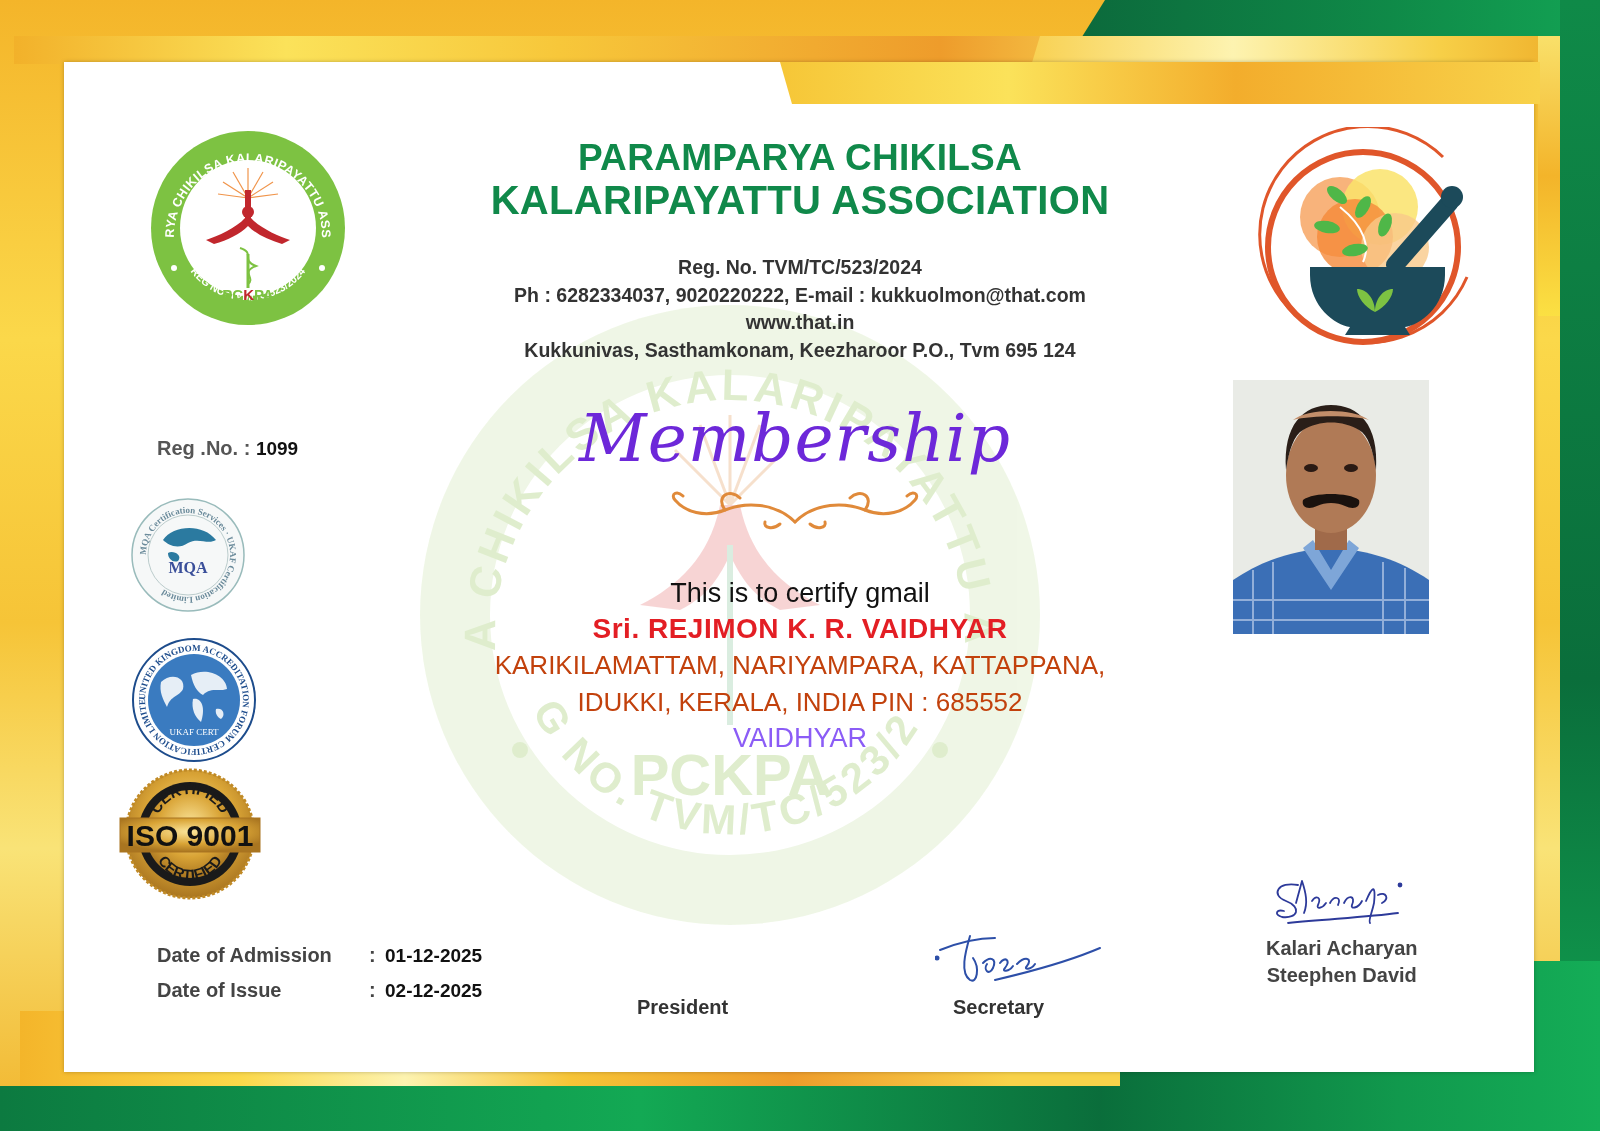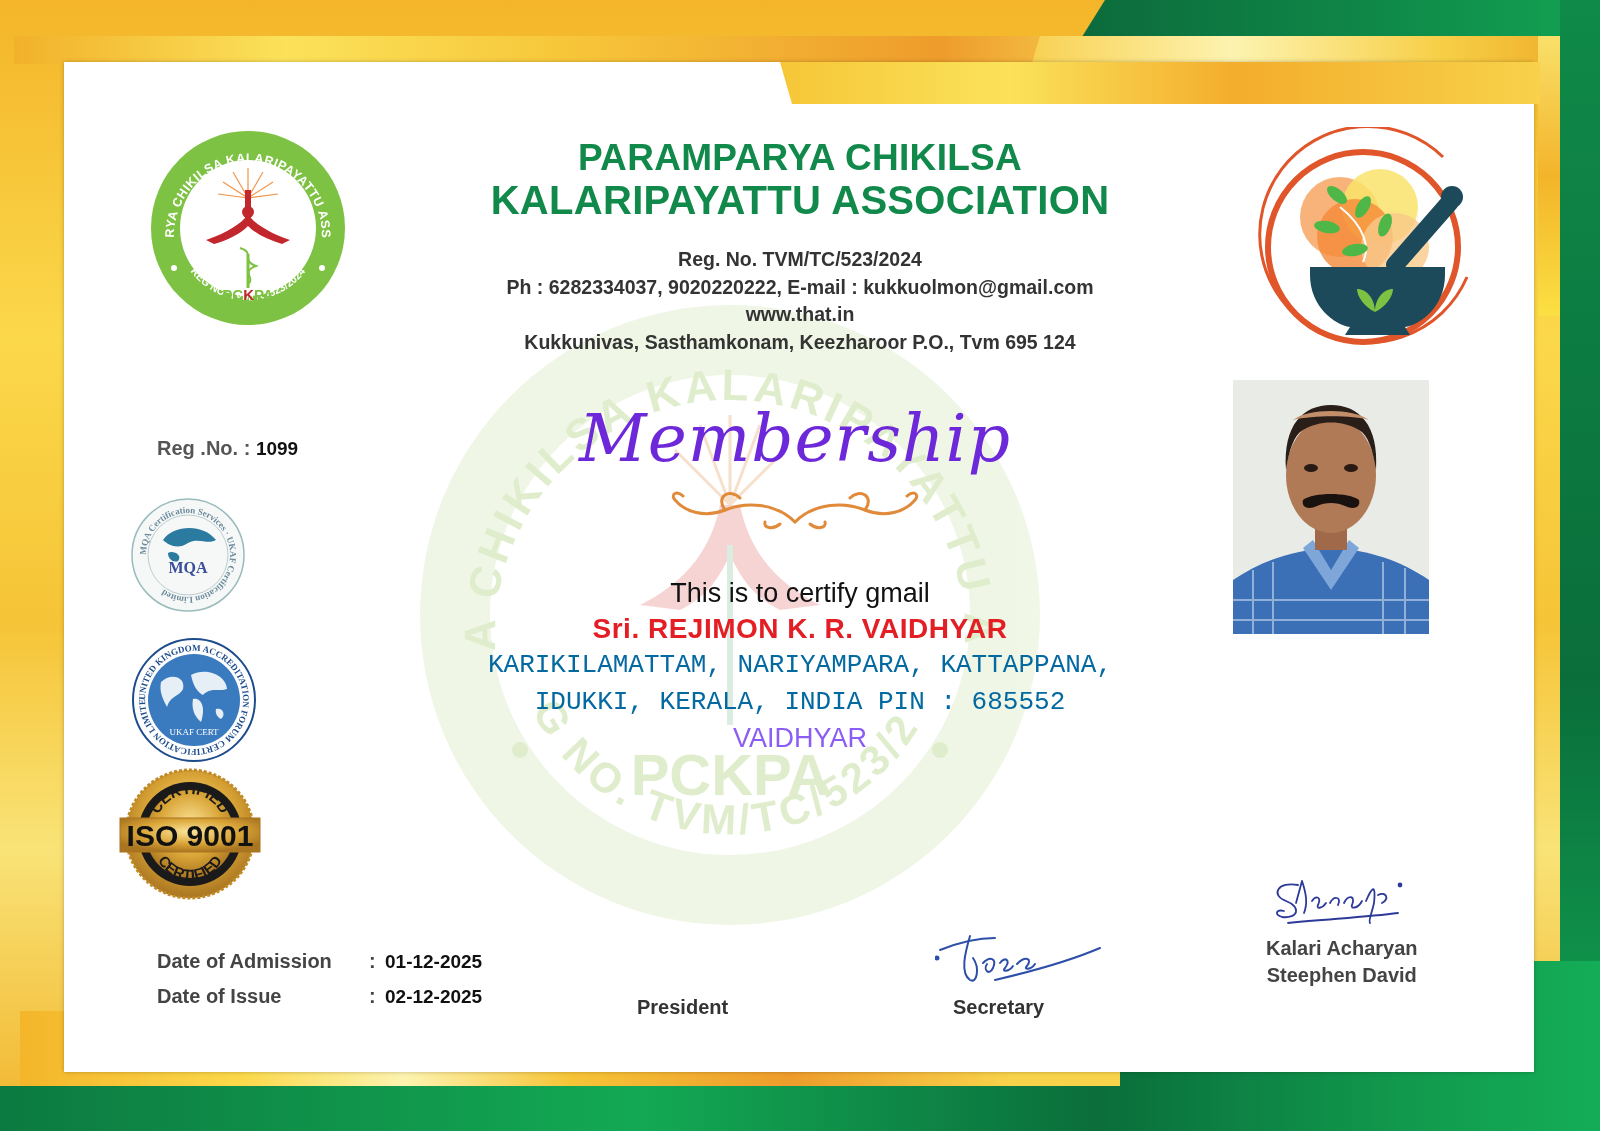--- a/index.html
+++ b/index.html
@@ -42,21 +42,21 @@
     border-radius: 50%; background: #eef6e4; opacity: 0.9; }
   .watermark-inner { position: absolute; left: 70px; top: 70px; width: 480px; height: 480px;
     border-radius: 50%; background: #fff; }
   .watermark svg { position: absolute; inset: 0; }
 
   
   .org-title { position: absolute; left: 400px; top: 138px; width: 800px; text-align: center;
     color: #10894a; font-weight: bold; font-family: "Liberation Sans", sans-serif; }
   .org-title .l1 { font-size: 37px; line-height: 40px; letter-spacing: 0.3px; }
   .org-title .l2 { font-size: 40px; line-height: 44px; letter-spacing: 0.3px; }
-  .org-info { position: absolute; left: 380px; top: 246px; width: 840px; text-align: center;
+  .org-info { position: absolute; left: 380px; top: 254px; width: 840px; text-align: center;
     color: #333; font-weight: bold; font-size: 19.5px; line-height: 27.5px; }
 
   
   .logo-left { position: absolute; left: 148px; top: 128px; width: 200px; height: 200px; }
 
   
   .logo-right { position: absolute; left: 1245px; top: 127px; width: 250px; height: 240px; }
 
   
   .photo { position: absolute; left: 1233px; top: 380px; width: 196px; height: 254px;
@@ -75,26 +75,26 @@
   
   .membership { position: absolute; left: 560px; top: 400px; width: 470px; text-align: center;
     font-family: "DejaVu Serif", serif; font-style: italic; color: #6d28d9; font-size: 66px;
     letter-spacing: 1px; }
   .flourish { position: absolute; left: 655px; top: 482px; width: 280px; height: 50px; }
 
   
   .cert-body { position: absolute; left: 420px; top: 575px; width: 760px; text-align: center; }
   .cert-intro { font-size: 27px; color: #111; line-height: 36px; }
   .cert-name { font-size: 28px; color: #e31e24; font-weight: bold; line-height: 36px; letter-spacing: 0.5px; }
-  .cert-addr { font-size: 26px; color: #0369a1; line-height: 37px; font-family: Liberation Mono, monospace; }
+  .cert-addr { font-size: 26px; color: #c2410c; line-height: 37px; }
   .cert-title { font-size: 27px; color: #8b5cf6; line-height: 34px; }
 
   
   .dates { position: absolute; left: 157px; top: 938px; font-size: 20px; color: #444; font-weight: bold; }
-  .dates .row { display: flex; height: 35px; align-items: flex-end; }
+  .dates .row { display: flex; height: 35px; align-items: center; }
   .dates .lbl { width: 212px; }
   .dates .sep { width: 16px; }
   .dates .val { color: #111; font-size: 19px; }
 
   
   .sig-label { position: absolute; font-size: 20px; color: #333; font-weight: bold; }
   .sig-president { left: 637px; top: 996px; }
   .sig-secretary { left: 953px; top: 996px; }
   .sig-secretary-mark { position: absolute; left: 935px; top: 928px; width: 170px; height: 60px; }
   .sig-kalari-mark { position: absolute; left: 1268px; top: 873px; width: 150px; height: 55px; }
@@ -174,21 +174,21 @@
     <text x="100" y="172" text-anchor="middle" font-family="Liberation Sans, sans-serif" font-weight="bold" font-size="15" fill="#7dc242"><tspan>PC</tspan><tspan fill="#c1272d">K</tspan><tspan>PA</tspan></text>
   </svg>
 </div>
 
 <div class="org-title">
   <div class="l1">PARAMPARYA CHIKILSA</div>
   <div class="l2">KALARIPAYATTU ASSOCIATION</div>
 </div>
 <div class="org-info">
   <div>Reg. No. TVM/TC/523/2024</div>
-  <div>Ph : 6282334037, 9020220222,  E-mail : kukkuolmon@gmail.com</div>
+  <div>Ph : 6282334037, 9020220222,  E-mail : kukkuolmon@that.com</div>
   <div>www.that.in</div>
   <div>Kukkunivas, Sasthamkonam, Keezharoor P.O., Tvm 695 124</div>
 </div>
 
 <div class="logo-right">
   <svg viewBox="0 0 250 240" width="250" height="240">
     <path d="M 198 30 A 108 108 0 1 0 222 150" stroke="#e0562a" stroke-width="3" fill="none"></path>
     <circle cx="118" cy="120" r="95" stroke="#e0562a" stroke-width="6" fill="none"></circle>
     <circle cx="95" cy="90" r="40" fill="#f6a05a" opacity="0.8"></circle>
     <circle cx="135" cy="80" r="38" fill="#fae36b" opacity="0.85"></circle>

